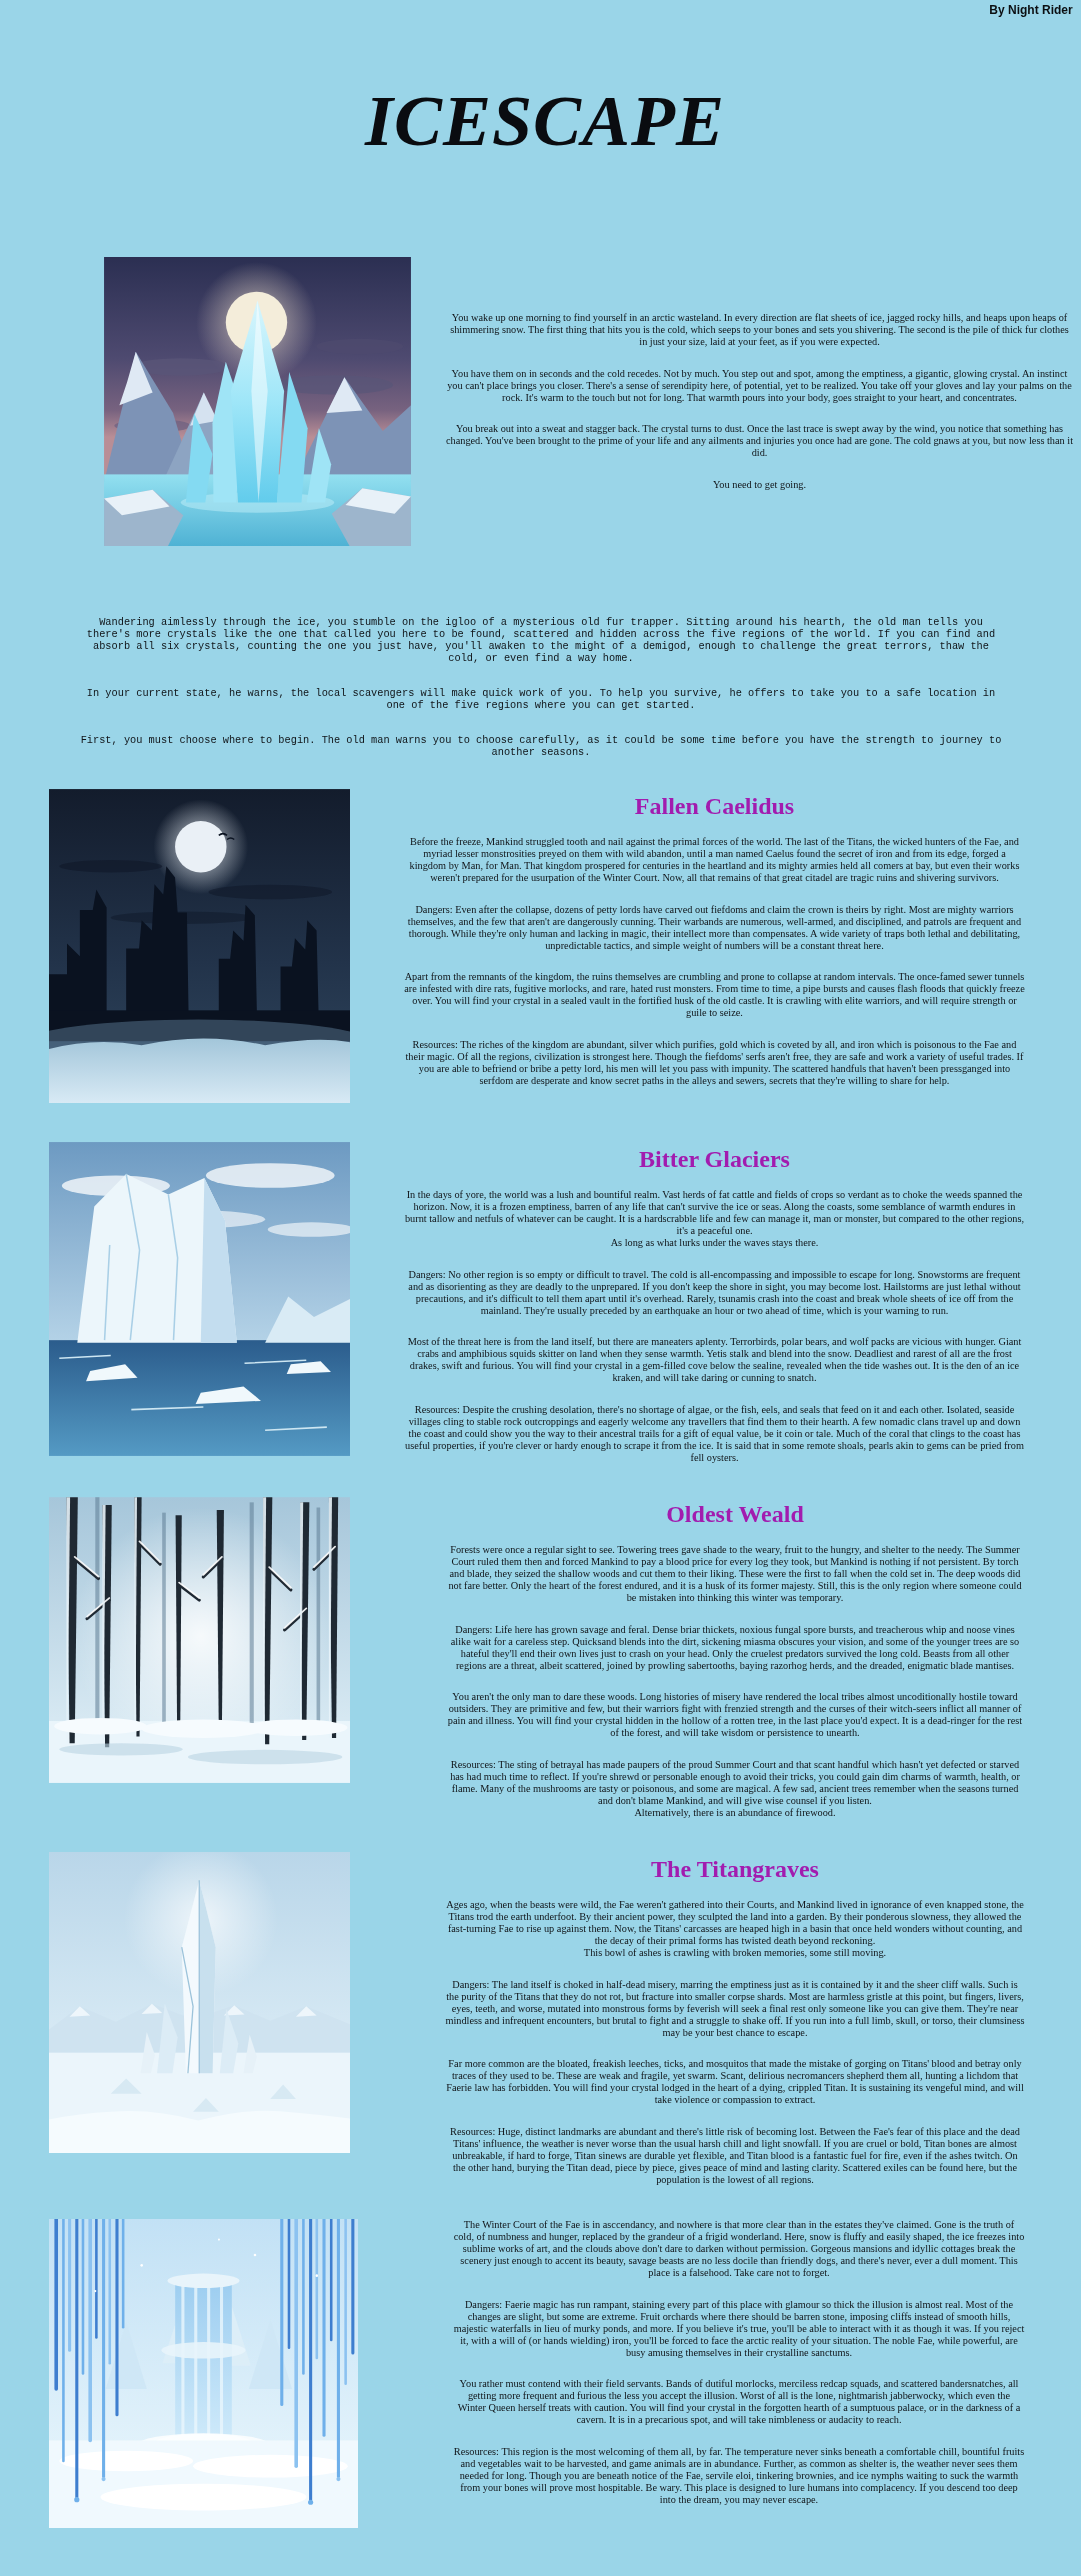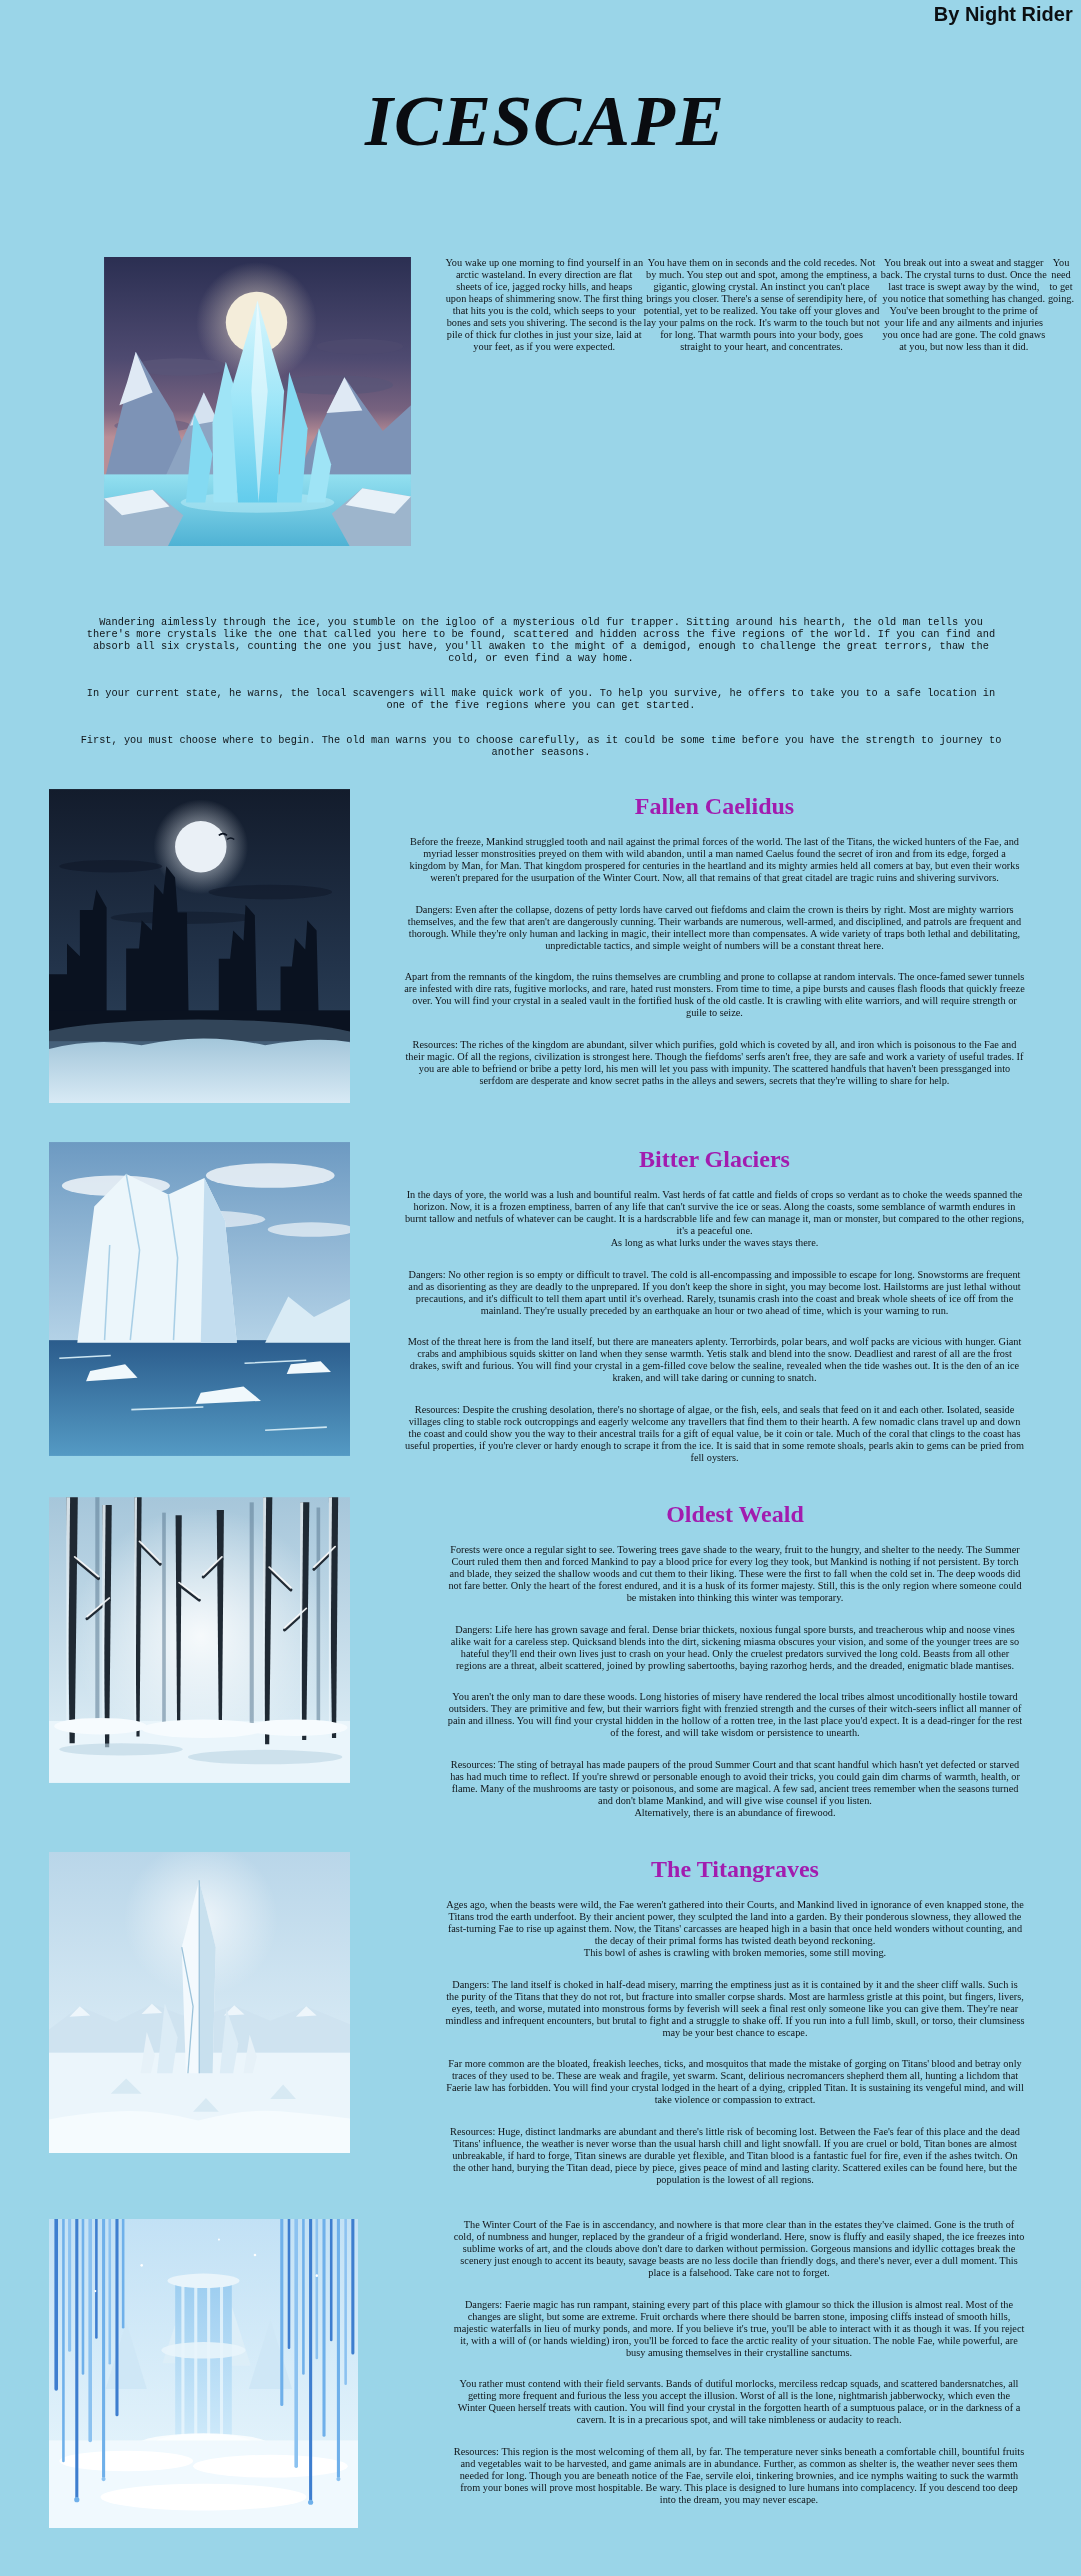--- a/index.html
+++ b/index.html
@@ -3,33 +3,33 @@
 <meta charset="utf-8">
 <style>
   html,body{margin:0;padding:0;}
   body{
     width:1082px;min-height:2679px;position:relative;
     background:#9ad5e8;color:#101418;
     font-family:"Liberation Serif",serif;
   }
   .byline{
     position:absolute;top:3.1px;right:9.3px;
-    font-family:"Liberation Sans",sans-serif;font-weight:bold;font-size:20px;color:#0c0f12;
+    font-family:"Liberation Sans",sans-serif;font-weight:bold;font-size:12px;color:#0c0f12;
   }
   h1.page-title{
     margin:85px 0 0;text-align:center;
     font-size:72px;line-height:1;font-weight:bold;font-style:italic;
     letter-spacing:1px;color:#0a0c10;padding-left:8px;
   }
   .intro-row{display:flex;margin-top:100px;}
   .illus{flex:none;display:block;}
   .intro-img{margin-left:103px;}
   .intro-text{
     flex:1;margin-left:33px;padding-right:8px;
-    display:flex;flex-direction:row;justify-content:center;
+    display:flex;flex-direction:column;justify-content:center;
     text-align:center;
   }
   p.story{font-size:10.3px;line-height:12px;margin:0 0 19.6px;white-space:pre-line;}
   p.story:last-child{margin-bottom:0;}
   p.story strong{font-weight:normal;}
   .transition{margin:70px 75px 0;text-align:center;}
   .transition p.story{margin-bottom:23px;font-family:Liberation Mono, monospace;}
   .section-row{display:flex;margin-top:31px;}
   .section-row .illus{margin-left:49px;}
   .section-text{flex:1;padding:0 57px 0 54px;text-align:center;}

